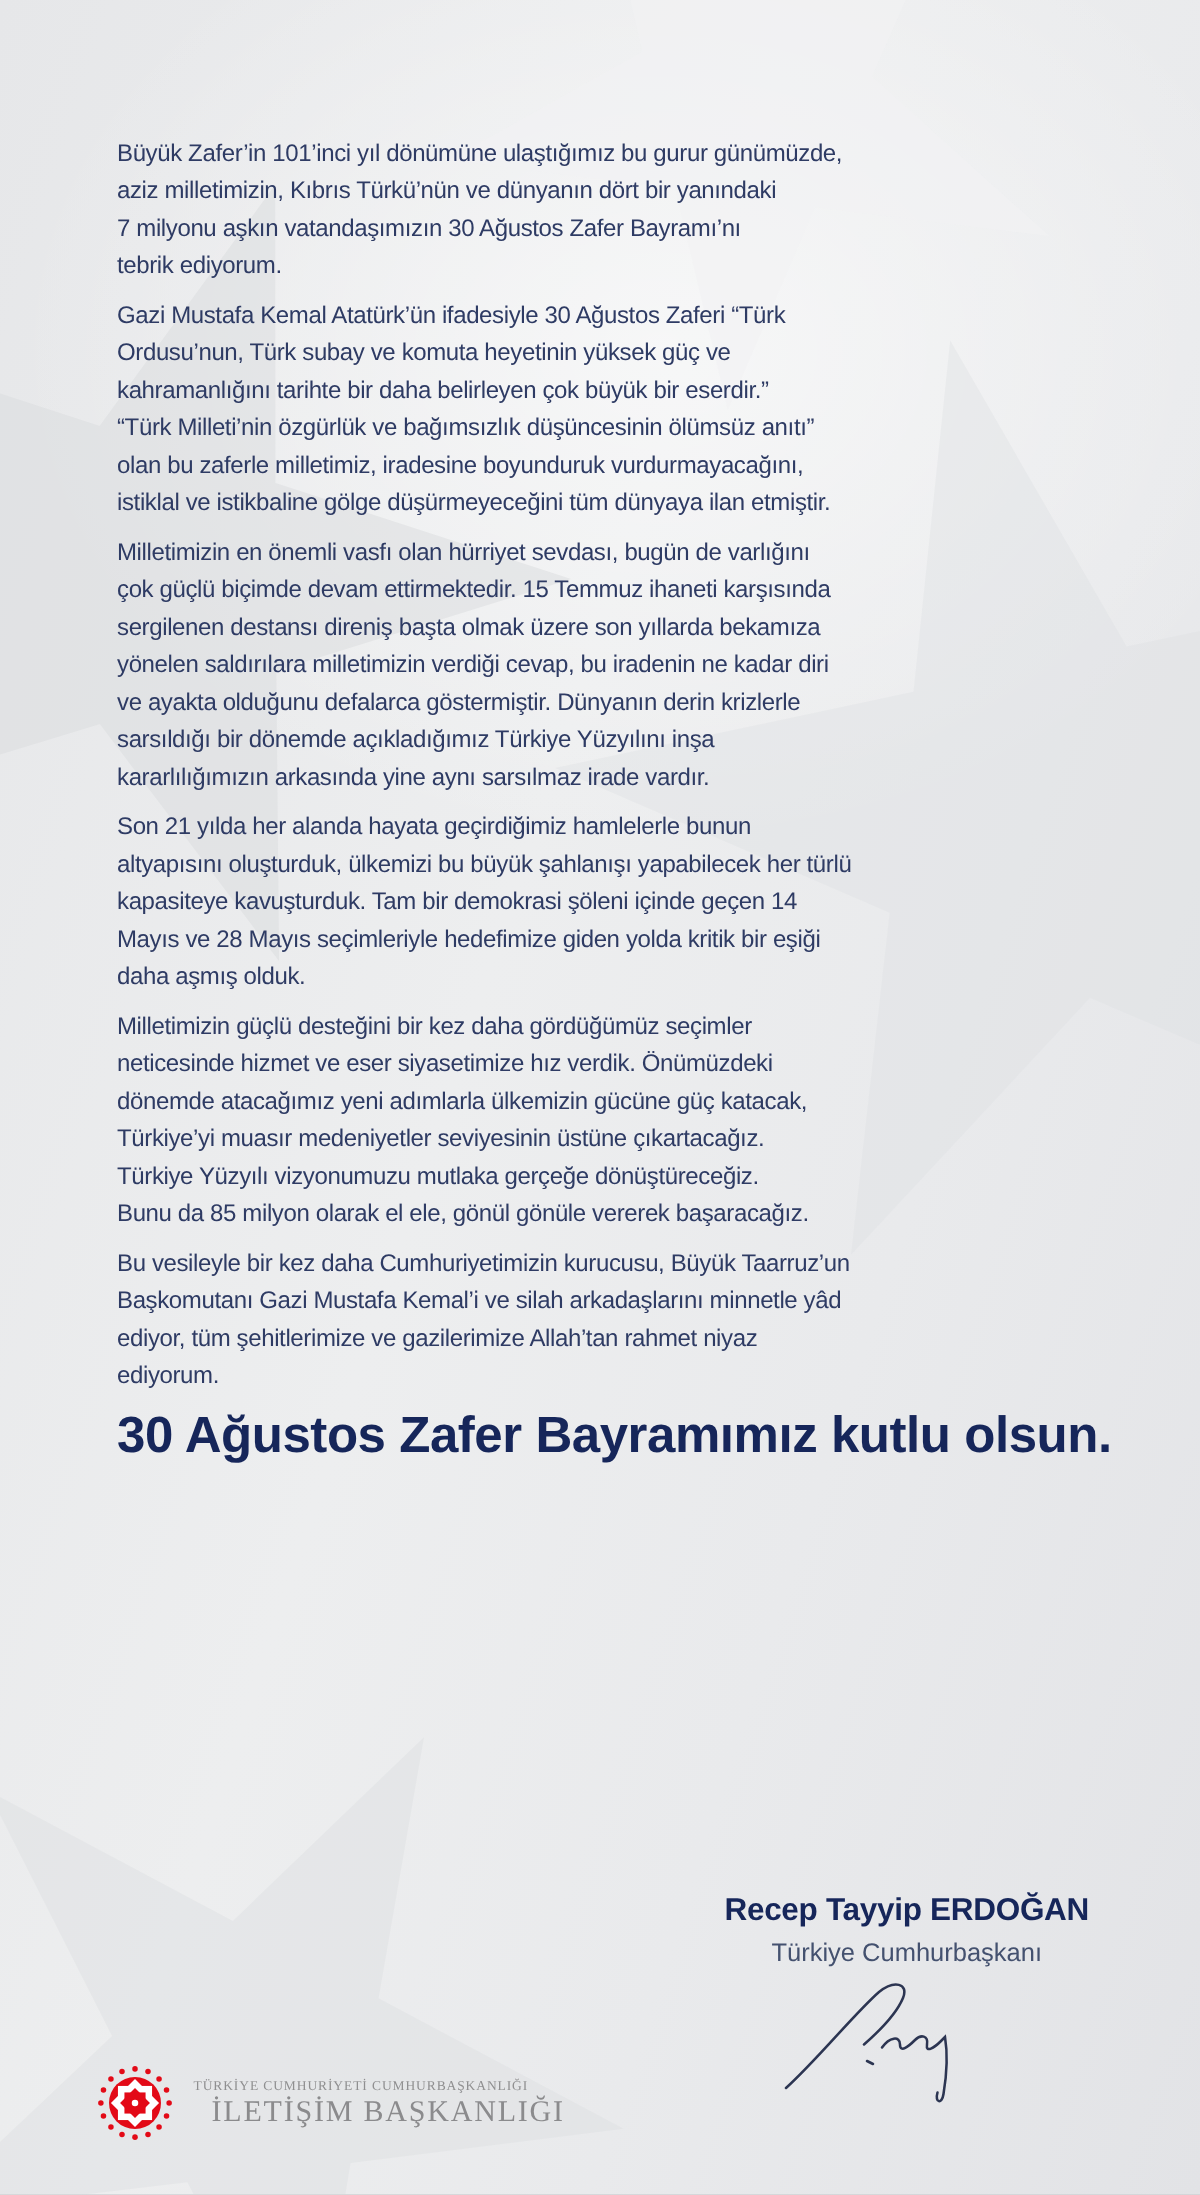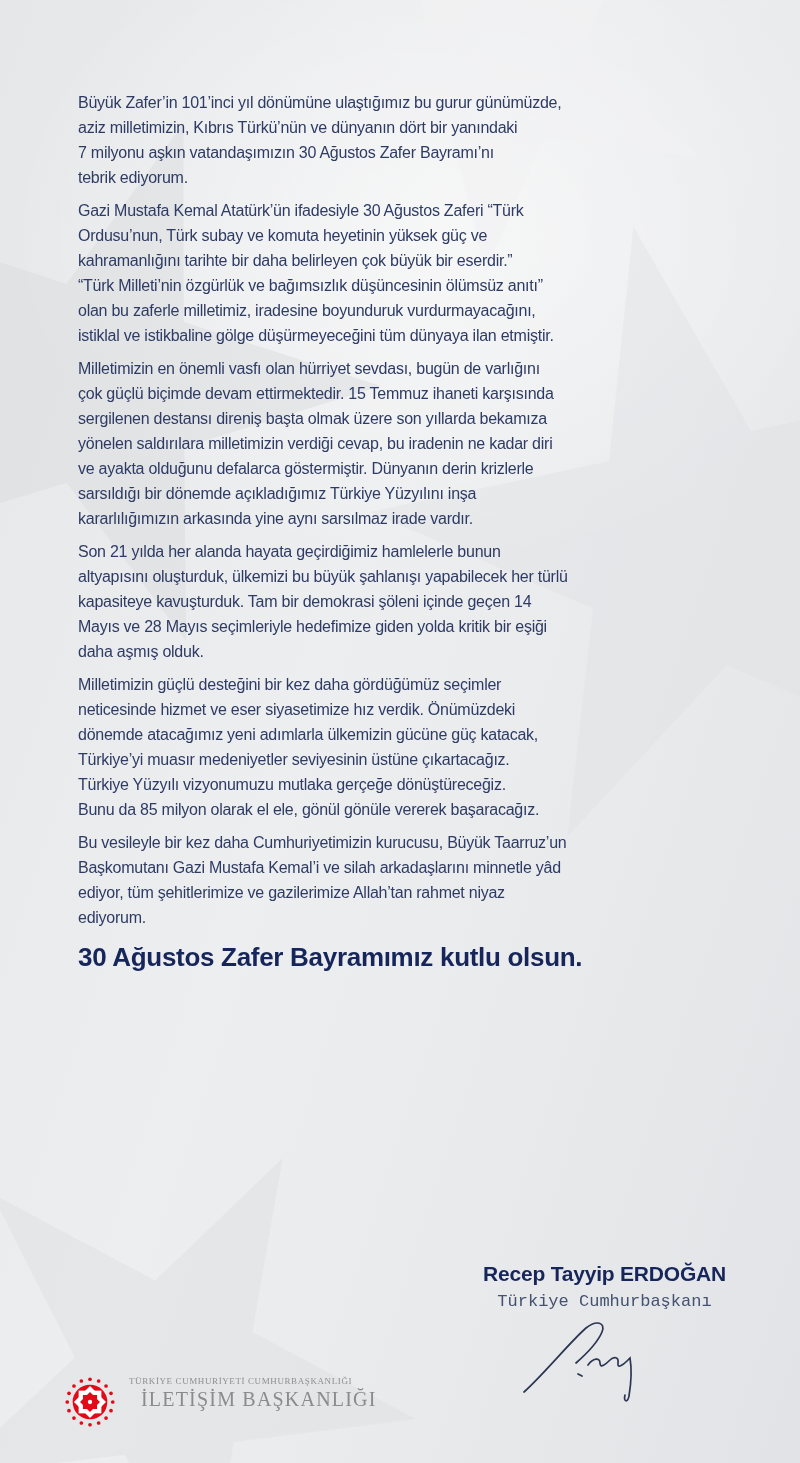--- a/index.html
+++ b/index.html
@@ -44,21 +44,21 @@
   .para{
     margin:0 0 8px 0;
     font-size:16px;
     line-height:25px;
     letter-spacing:-0.25px;
     color:#2e3b64;
     white-space:pre;
   }
   .closing{
     margin:10px 0 0 0;
-    font-size:26px;
+    font-size:34px;
     line-height:34px;
     font-weight:bold;
     letter-spacing:-0.3px;
     color:#16265a;
   }
   
   .sign-block{
     position:absolute;
     top:1262px;
     right:74px;
@@ -67,33 +67,33 @@
   .sign-name{
     font-size:21px;
     font-weight:bold;
     letter-spacing:-0.2px;
     color:#16265a;
   }
   .sign-title{
     margin-top:6px;
     font-size:17px;
     color:#44516f;
-    font-family:Liberation Mono, monospace;
   }
   .autograph{
     position:absolute;
     left:518px;
     top:1312px;
   }
   
   .logo{
     position:absolute;
     left:64px;
     top:1376px;
     display:flex;
+    align-items:center;
     gap:13px;
   }
   .logo-text .org-small{
     font-family:"Liberation Serif", serif;
     font-size:9px;
     letter-spacing:0.6px;
     color:#8f8f90;
   }
   .logo-text .org-large{
     font-family:"Liberation Serif", serif;

